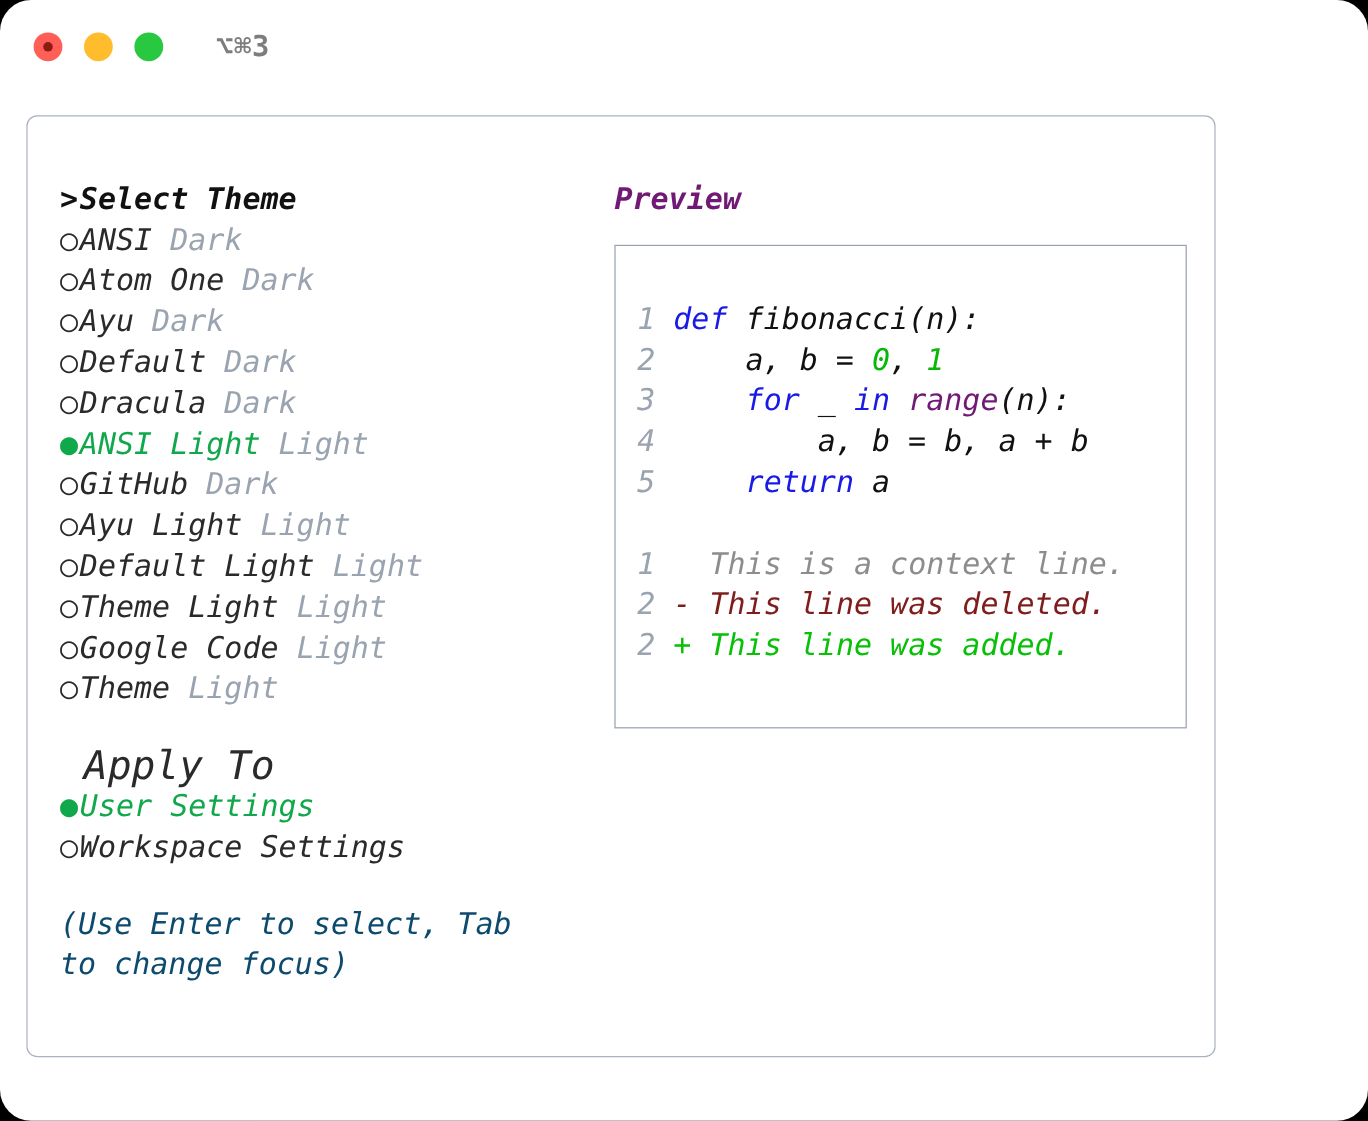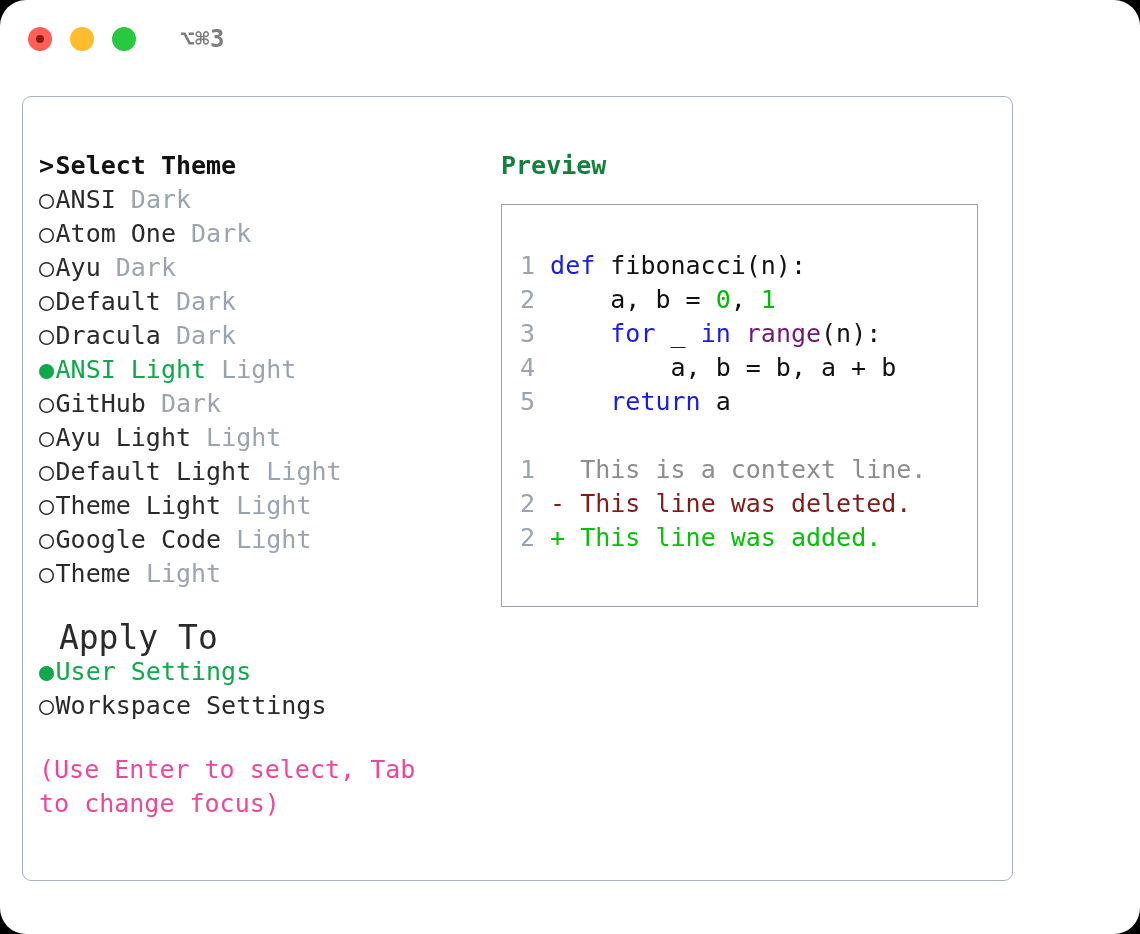--- a/index.html
+++ b/index.html
@@ -71,22 +71,22 @@
     width: 991px;
     height: 785px;
     border: 1.5px solid #aab2c0;
     border-radius: 9px;
     box-sizing: border-box;
     background: #ffffff;
   }
 
   .cols {
     position: absolute;
-    left: 0; top: 0;
-    width: 100%; height: 100%;
+    left: 11px; top: 0;
+    width: 100%; height: 100%; font-style: italic;
   }
 
   .col-left {
     position: absolute;
     left: 16px; top: 52px;
     width: 450px;
   }
   .col-right {
     position: absolute;
     left: 478px; top: 52px;
@@ -121,28 +121,28 @@
     line-height: 34px;
     color: #2a2a2a;
     white-space: pre;
     display: block;
   }
   .spacer-md { height: 30px; }
 
   .hint {
     font-size: 25px;
     line-height: 34px;
-    color: #ec4899;
+    color: #0c4a6e;
     width: 420px;
   }
 
   .preview-title {
     font-size: 25px;
     font-weight: bold;
-    color: #15803d;
+    color: #701a75;
     line-height: 34px;
   }
 
   .preview-box {
     margin-top: 21px;
     width: 477px;
     height: 403px;
     border: 1.5px solid #97a1b0;
     box-sizing: border-box;
     background: #ffffff;

